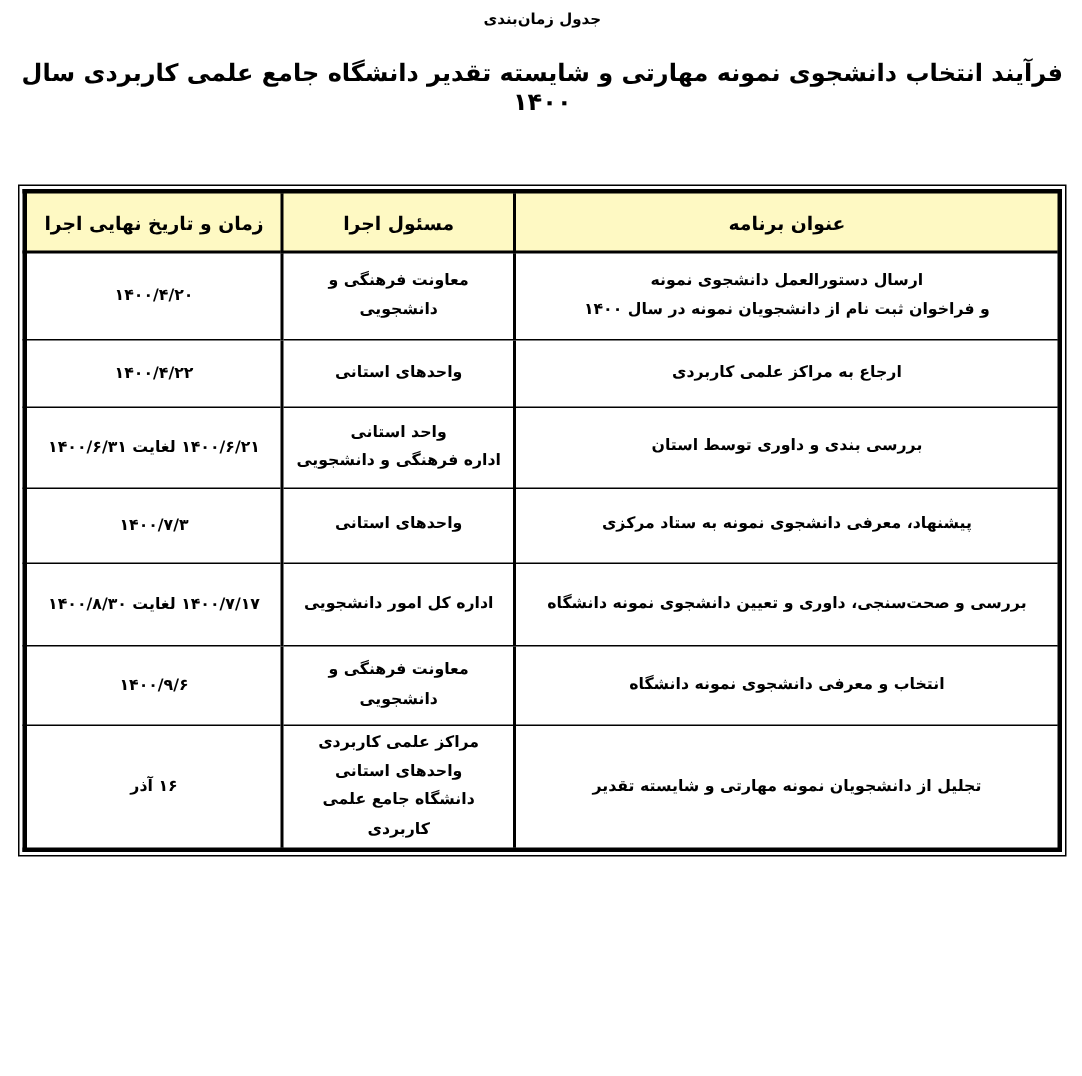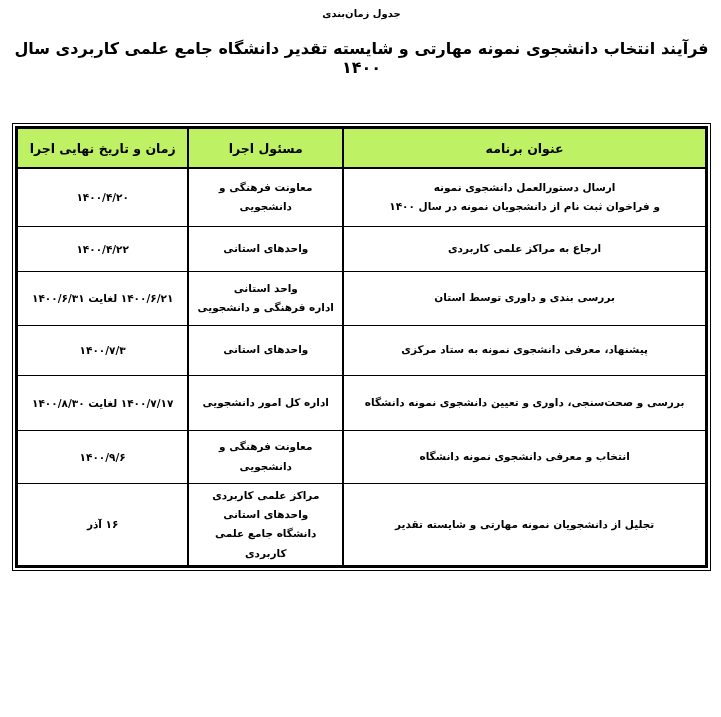--- a/index.html
+++ b/index.html
@@ -36,21 +36,21 @@
     border: 1.5px solid #000;
     padding: 2px;
   }
   table.schedule {
     width: 100%;
     border-collapse: collapse;
     border: 3.5px solid #000;
     table-layout: fixed;
   }
   table.schedule th {
-    background: #bef264;
+    background: #fef9c3;
     border: 2px solid #000;
     font-size: 12.5px;
     font-weight: bold;
     height: 34px;
     padding: 2px 4px;
   }
   table.schedule td {
     border: 1.5px solid #000;
     border-left-width: 2px;
     border-right-width: 2px;

